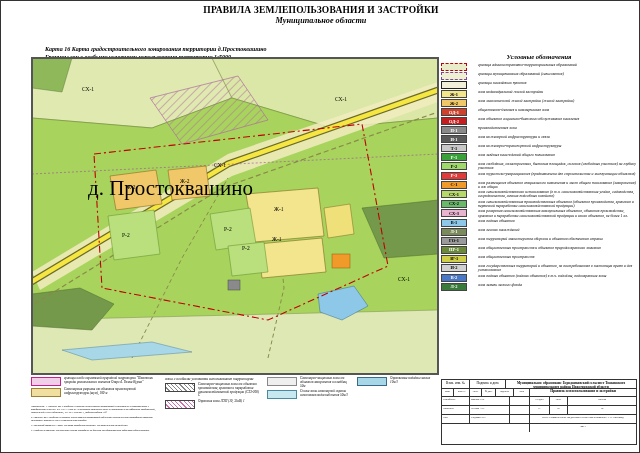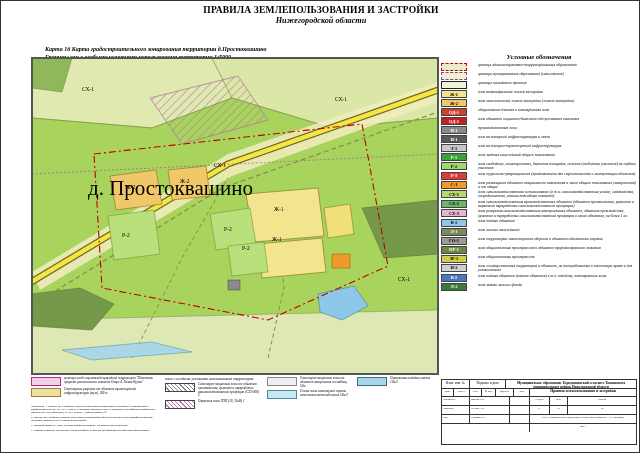--- a/index.html
+++ b/index.html
@@ -55,21 +55,21 @@
 
   .mlabel{font-family:Liberation Serif, serif;}
 </style>
 </head>
 <body>
 
 <div id="sheet">
 
   <div class="title-wrap">
     <div class="t1">ПРАВИЛА ЗЕМЛЕПОЛЬЗОВАНИЯ И ЗАСТРОЙКИ</div>
-    <div class="t3">Нижегородской области</div>
+    <div class="t3">Муниципальное области</div>
   </div>
 
   <div class="subtitle">
     <div>Карта 16 Карта градостроительного зонирования территории д.Простоквашино</div>
     <div>Границы зон с особыми условиями использования территории  1:5000</div>
   </div>
 
   <div id="map">
     <svg width="406" height="316" viewBox="0 0 406 316" xmlns="http://www.w3.org/2000/svg">
       <defs>

